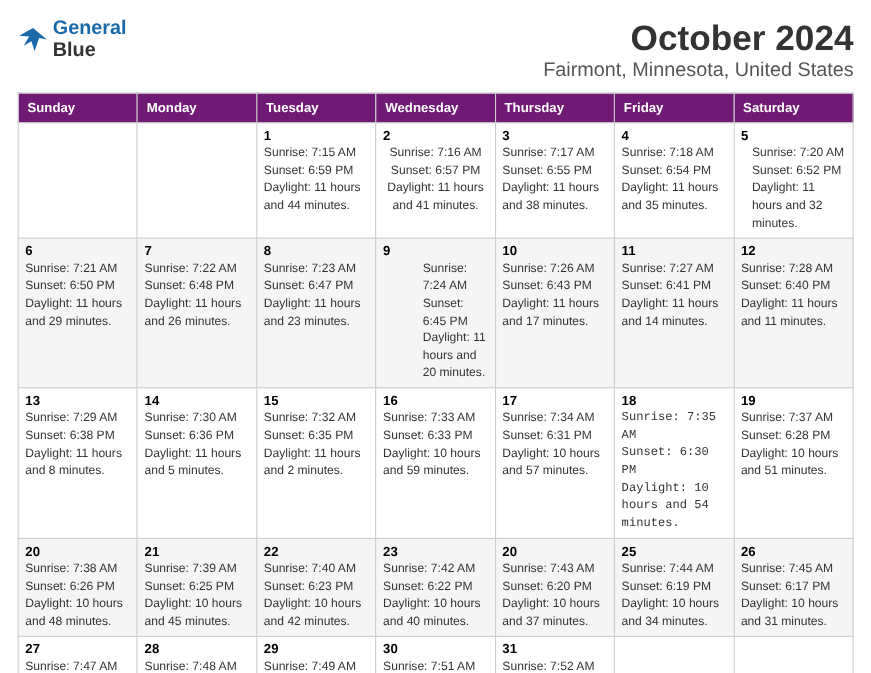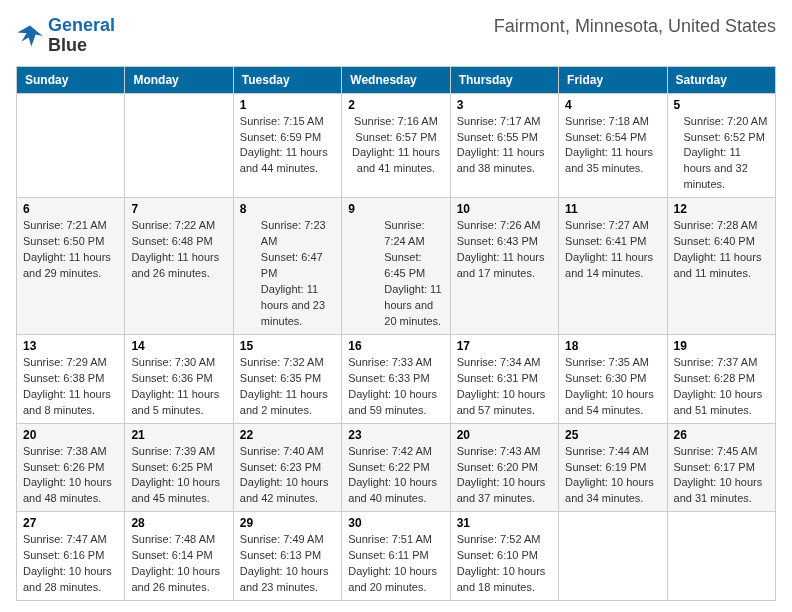--- a/index.html
+++ b/index.html
@@ -45,21 +45,21 @@
     .location {
       font-size: 18px;
       color: #555;
     }
     .calendar {
       width: 100%;
       border-collapse: collapse;
       font-size: 11px;
     }
     .calendar th {
-      background: #0369a1;
+      background: #701a75;
       color: #fff;
       text-align: left;
       padding: 6px 8px;
       font-size: 12px;
       font-weight: bold;
       border: 1px solid #ccc;
     }
     .calendar td {
       border: 1px solid #ccc;
       vertical-align: top;
@@ -92,20 +92,21 @@
   <div class="logo">
     <svg class="logo-bird" viewBox="0 0 40 40" xmlns="http://www.w3.org/2000/svg">
       <polygon points="20,5 38,20 28,18 22,35 18,22 8,28 15,16 2,15" fill="#1a6aab"></polygon>
     </svg>
     <div class="logo-text">
       <div><span>General</span></div>
       <div>Blue</div>
     </div>
   </div>
   <div class="title-block">
+    <div class="month-title">October 2024</div>
     <div class="location">Fairmont, Minnesota, United States</div>
   </div>
 </div>
 
 <table class="calendar">
   <thead>
     <tr>
     <th>Sunday</th>
         <th>Monday</th>
         <th>Tuesday</th>
@@ -158,21 +159,21 @@
 Daylight: 11 hours and 29 minutes.</div>
         </td>
         <td>
           <div class="day-num">7</div>
           <div class="day-detail" style="white-space: pre-line;">Sunrise: 7:22 AM
 Sunset: 6:48 PM
 Daylight: 11 hours and 26 minutes.</div>
         </td>
         <td>
           <div class="day-num">8</div>
-          <div class="day-detail" style="white-space: pre-line; margin-left: 21px;">Sunrise: 7:23 AM
+          <div class="day-detail" style="white-space: pre-line;">Sunrise: 7:23 AM
 Sunset: 6:47 PM
 Daylight: 11 hours and 23 minutes.</div>
         </td>
         <td>
           <div class="day-num">9</div>
           <div class="day-detail" style="white-space: pre-line; margin-left: 36px;">Sunrise: 7:24 AM
 Sunset: 6:45 PM
 Daylight: 11 hours and 20 minutes.</div>
         </td>
         <td>
@@ -220,21 +221,21 @@
 Daylight: 10 hours and 59 minutes.</div>
         </td>
         <td>
           <div class="day-num">17</div>
           <div class="day-detail" style="white-space: pre-line;">Sunrise: 7:34 AM
 Sunset: 6:31 PM
 Daylight: 10 hours and 57 minutes.</div>
         </td>
         <td>
           <div class="day-num">18</div>
-          <div class="day-detail" style="white-space: pre-line;">Sunrise: 7:35 AM
+          <div class="day-detail" style="white-space: pre-line; font-family: Liberation Mono, monospace;">Sunrise: 7:35 AM
 Sunset: 6:30 PM
 Daylight: 10 hours and 54 minutes.</div>
         </td>
         <td>
           <div class="day-num">19</div>
           <div class="day-detail" style="white-space: pre-line;">Sunrise: 7:37 AM
 Sunset: 6:28 PM
 Daylight: 10 hours and 51 minutes.</div>
         </td>
       </tr>

